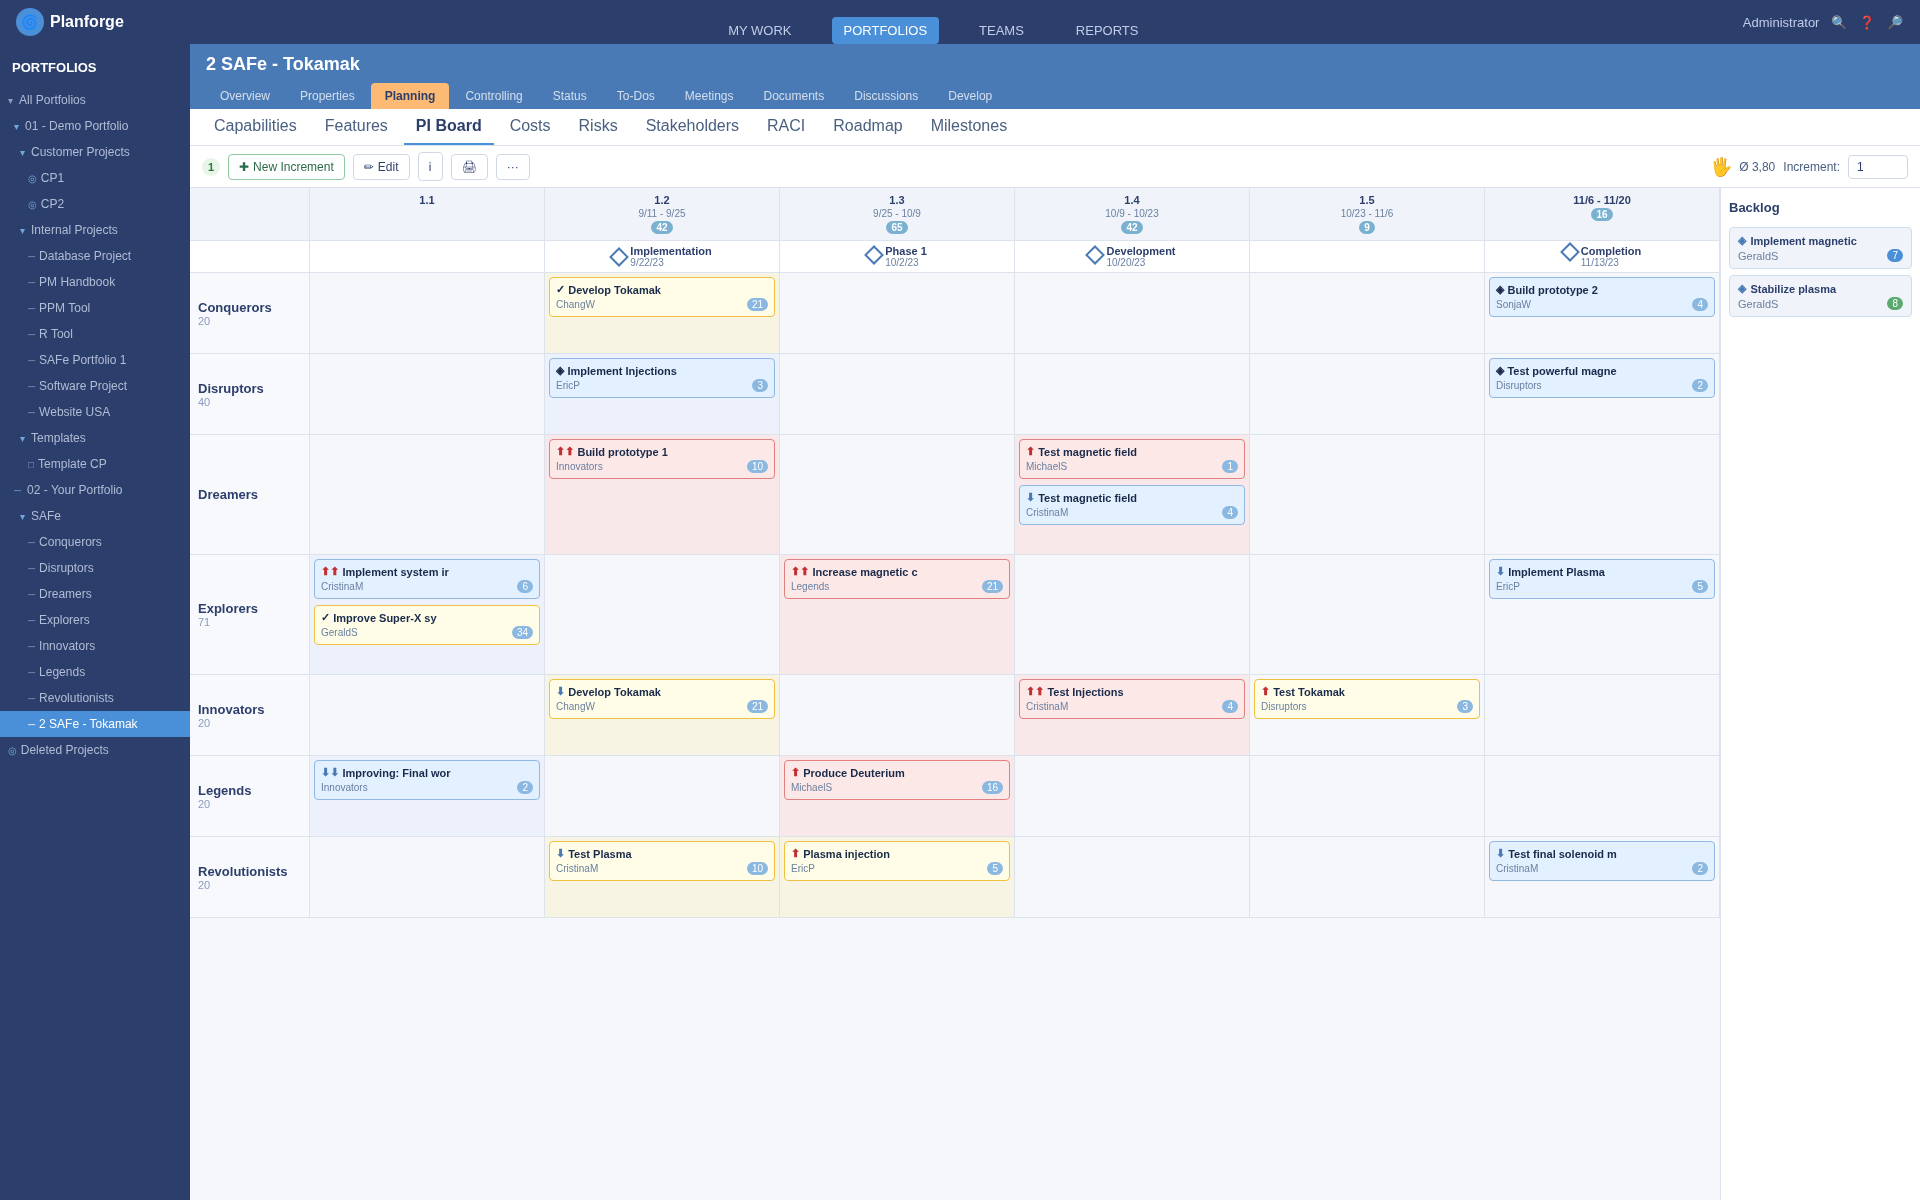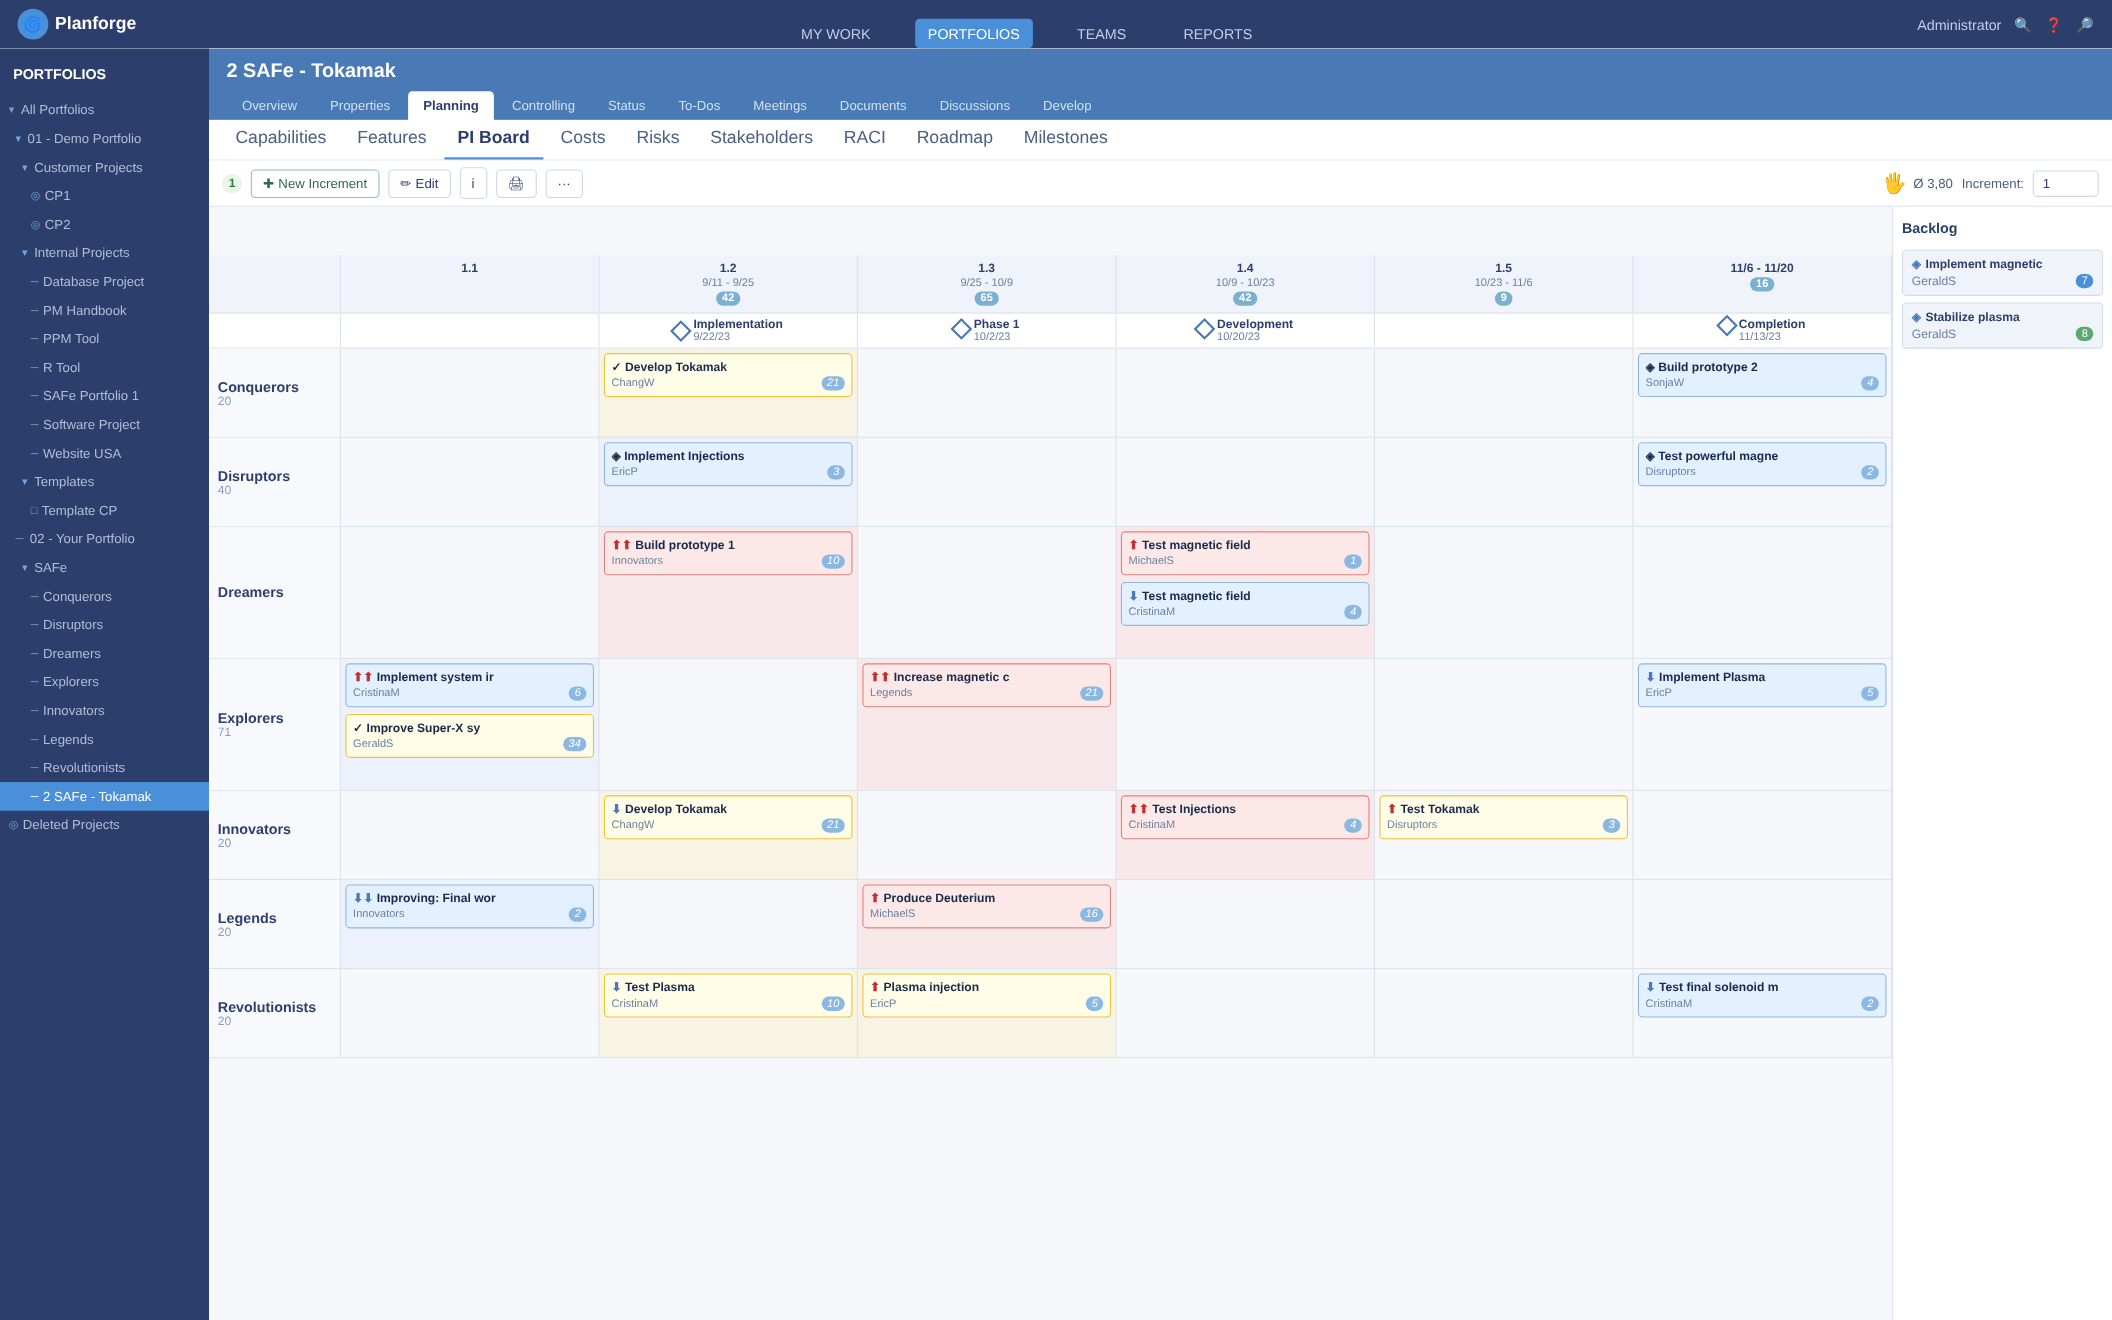--- a/index.html
+++ b/index.html
@@ -126,21 +126,21 @@
       gap: 2px;
     }
     .page-tab {
       padding: 6px 14px;
       font-size: 12px;
       cursor: pointer;
       color: rgba(255,255,255,0.75);
       border-radius: 4px 4px 0 0;
     }
     .page-tab.active {
-      background: #ffffff;
+      background: #fdba74;
       color: #2c3e6b;
       font-weight: 600;
     }
 
     
     .sub-tabs {
       background: white;
       border-bottom: 1px solid #dde3ec;
       display: flex;
       align-items: center;
@@ -276,21 +276,20 @@
       padding: 1px 5px;
       font-size: 10px;
     }
     .badge-green {
       background: #5aaa70;
     }
 
     
     .pi-board {
       min-width: 900px;
-      margin-top: 44px;
     }
     .pi-header-row {
       display: flex;
       background: #f0f4fa;
       border-bottom: 1px solid #dde3ec;
       position: sticky;
       top: 0;
       z-index: 10;
     }
     .pi-label-col {
@@ -435,21 +434,20 @@
       color: #6a80a0;
       margin-top: 2px;
     }
     .card-person { font-size: 10px; }
     .card-pts {
       background: #8ab8e0;
       color: white;
       border-radius: 8px;
       padding: 1px 5px;
       font-size: 10px;
-      font-style: italic;
     }
 
     .sprint-bg-yellow { background: rgba(255,240,180,0.3); }
     .sprint-bg-red { background: rgba(255,200,200,0.3); }
     .sprint-bg-blue { background: rgba(200,220,255,0.2); }
   </style>
 </head>
 <body>
 
 <div class="top-nav">

